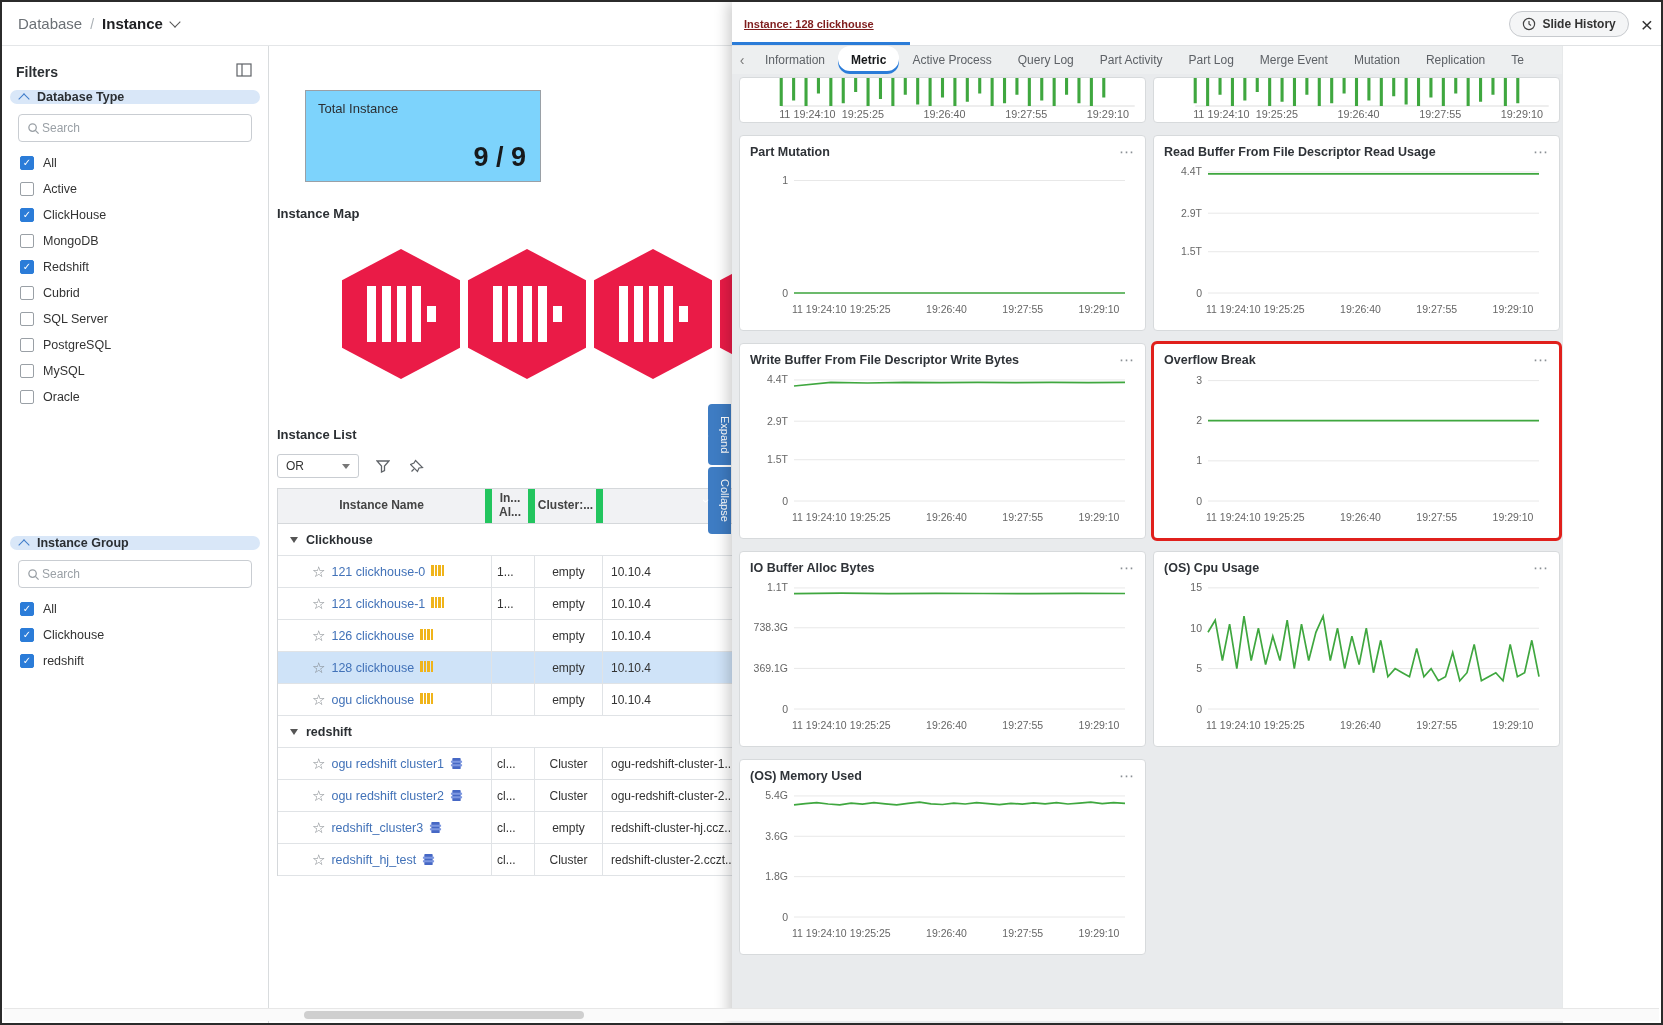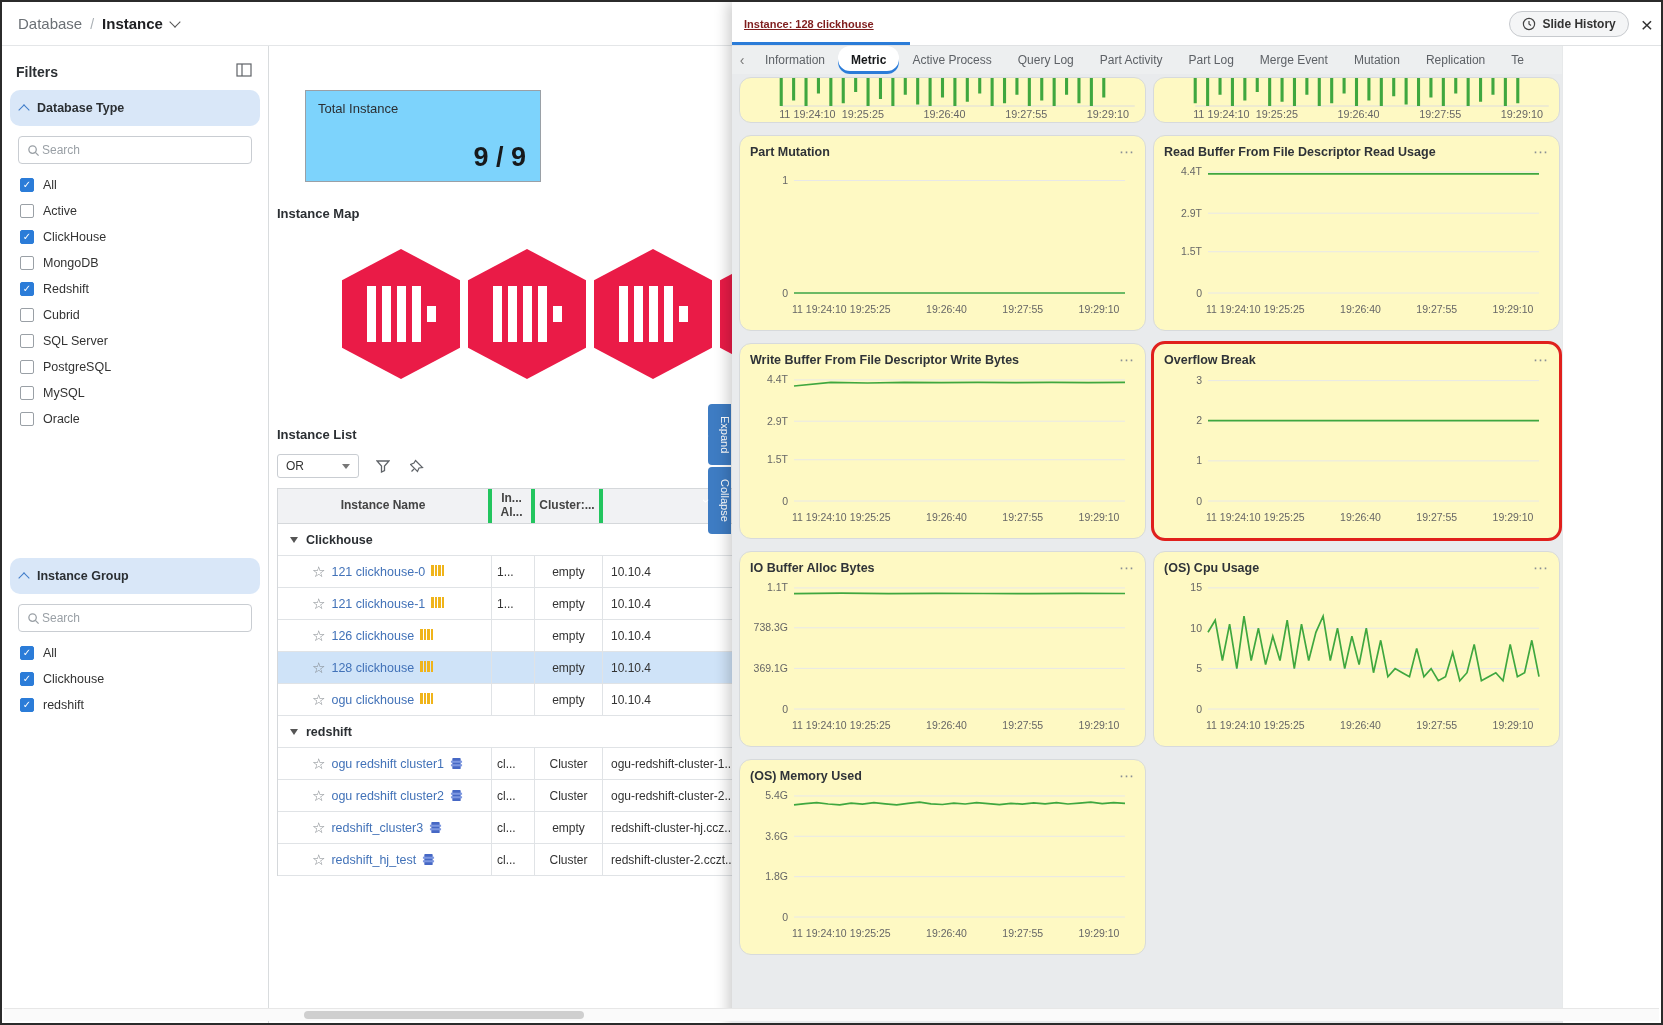--- a/index.html
+++ b/index.html
@@ -10,21 +10,21 @@
   .topbar{position:absolute;left:0;top:0;right:0;height:44px;background:#fff;border-bottom:1px solid #e4e6e8;display:flex;align-items:center;padding-left:16px;box-sizing:border-box;z-index:1;}
   .bc-sec{font-size:15px;color:#6b7075;}
   .bc-sep{margin:0 8px;color:#aab0b5;font-size:14px;}
   .bc-page{font-size:15px;color:#202124;font-weight:700;}
   .chev-down{width:7px;height:7px;border-right:1.6px solid #555;border-bottom:1.6px solid #555;transform:rotate(45deg);display:inline-block;margin-left:8px;margin-bottom:3px;}
 
   
   .sidebar{position:absolute;left:0;top:44px;bottom:0;width:267px;background:#fff;border-right:1px solid #d9dcde;box-sizing:border-box;padding-top:14px;z-index:1;}
   .f-head{display:flex;align-items:flex-end;justify-content:space-between;padding:0 14px 10px 14px;}
   .f-title{font-size:14px;font-weight:700;color:#2b2f33;}
-  .fsec-head{margin:0 8px;background:#d9e7f8;height:36px;display:flex;align-items:center;padding:0 10px;border-radius:10px;gap:9px;}
+  .fsec-head{margin:0 8px;background:#d9e7f8;height:14px;display:flex;align-items:center;padding:0 10px;border-radius:10px;gap:9px;}
   .chev-up{width:7px;height:7px;border-right:1.7px solid #3f7cc9;border-bottom:1.7px solid #3f7cc9;transform:rotate(-135deg);display:inline-block;margin-top:4px;}
   .fsec-title{font-size:12.5px;font-weight:700;color:#2b2f33;}
   .searchbox{margin:10px 16px 8px 16px;height:26px;border:1px solid #c9cdd2;border-radius:4px;display:flex;align-items:center;padding:0 8px;background:#fff;}
   .searchbox input{border:none;outline:none;flex:1;font-size:12px;color:#333;font-family:inherit;background:transparent;}
   .searchbox input::placeholder{color:#9aa0a6;}
   .flist{padding:0 0 0 18px;}
   .fitem{display:flex;align-items:center;gap:9px;height:26px;cursor:pointer;}
   .cb{width:14px;height:14px;border:1px solid #9aa0a6;border-radius:2px;box-sizing:border-box;background:#fff;font-size:10px;line-height:12px;text-align:center;color:#fff;}
   .cb.on{background:#2b7cd8;border-color:#2b7cd8;}
   .fl{font-size:12.5px;color:#333;}
@@ -44,21 +44,21 @@
   .hb.short{height:16px;}
   .il-title{margin-top:48px;}
   .controls{display:flex;align-items:center;gap:14px;margin-top:12px;}
   .orsel{width:82px;height:24px;border:1px solid #c9cdd2;border-radius:3px;display:flex;align-items:center;justify-content:space-between;padding:0 8px;font-size:12px;color:#333;background:#fff;box-sizing:border-box;}
   .caret{width:0;height:0;border-left:4px solid transparent;border-right:4px solid transparent;border-top:5px solid #777;}
   .icn-btn{display:flex;align-items:center;justify-content:center;width:20px;height:20px;}
 
   
   .itable{width:556px;border:1px solid #d5d8db;border-bottom:none;margin-top:10px;font-size:12px;box-sizing:border-box;}
   .thead{display:grid;grid-template-columns:214px 43px 68px 225px;background:#f1f2f4;border-bottom:1px solid #d5d8db;height:34px;}
-  .th{display:flex;flex-direction:column;align-items:center;justify-content:center;font-weight:700;color:#444;border-right:4px solid #22c55e;line-height:1.15;}
+  .th{display:flex;flex-direction:column;align-items:center;justify-content:center;font-weight:700;color:#444;border-right:7px solid #22c55e;line-height:1.15;}
   .th:last-child{border-right:none;}
   .trow.group{display:flex;align-items:center;gap:8px;height:31px;padding-left:12px;border-bottom:1px solid #e0e3e6;background:#fff;}
   .tri{width:0;height:0;border-left:4.5px solid transparent;border-right:4.5px solid transparent;border-top:6px solid #555;}
   .gname{font-size:12.5px;color:#2b2f33;font-weight:600;}
   .trow.data{display:grid;grid-template-columns:214px 43px 68px 225px;height:31px;border-bottom:1px solid #e0e3e6;background:#fff;}
   .trow.data.sel{background:#cfe3f8;}
   .c{display:flex;align-items:center;border-right:1px solid #e0e3e6;overflow:hidden;white-space:nowrap;box-sizing:border-box;}
   .c:last-child{border-right:none;}
   .c.name{padding-left:34px;gap:6px;}
   .star{color:#80868b;font-size:15px;line-height:1;cursor:pointer;}
@@ -84,21 +84,21 @@
   .pactions{position:absolute;right:8px;top:0;height:44px;display:flex;align-items:center;gap:12px;}
   .pill{display:flex;align-items:center;gap:6px;border:1px solid #c7cace;background:#f4f5f6;border-radius:13px;height:24px;padding:0 12px;font-size:12px;font-weight:600;color:#333;cursor:pointer;}
   .xclose{font-size:21px;color:#333;cursor:pointer;line-height:1;}
   .ptabs{position:absolute;left:0;top:44px;right:0;height:28px;background:#edeff0;border-bottom:1px solid #d7dadc;display:flex;align-items:stretch;overflow:hidden;}
   .tscroll{width:20px;display:flex;align-items:center;justify-content:center;color:#777;font-size:14px;cursor:pointer;}
   .ptab{padding:0 13px;line-height:28px;font-size:12px;color:#5d6166;white-space:nowrap;cursor:pointer;}
   .ptab.active{background:#fff;color:#16181a;font-weight:700;box-shadow:inset 0 -3px 0 #2b7cd8;border-radius:12px;}
 
   .charts{position:absolute;left:0;top:72px;right:0;bottom:0;background:#e9ebed;padding:3px 7px;box-sizing:border-box;overflow:hidden;}
   .cgrid{display:grid;grid-template-columns:407px 407px;grid-template-rows:46px 196px 196px 196px 196px;gap:12px 7px;}
-  .ccard{background:#fef9c3;border:1px solid #d7dadc;border-radius:12px;box-sizing:border-box;padding:8px 10px 0 10px;overflow:hidden;position:relative;}
+  .ccard{background:#ffffff;border:1px solid #d7dadc;border-radius:4px;box-sizing:border-box;padding:8px 10px 0 10px;overflow:hidden;position:relative;}
   .ccard.partial{padding:0;}
   .ccard.hl{outline:3px solid #e0201c;outline-offset:-1px;}
   .chead{display:flex;justify-content:space-between;align-items:center;margin-bottom:2px;}
   .ctitle{font-size:12.5px;font-weight:700;color:#2f3338;}
   .cmenu{color:#8a8f94;font-size:15px;letter-spacing:1px;cursor:pointer;line-height:1;}
   .ccard svg{display:block;width:100%;height:160px;}
   .ccard.partial svg{height:44px;}
   svg text{font-family:"Liberation Sans",sans-serif;}
 
   

